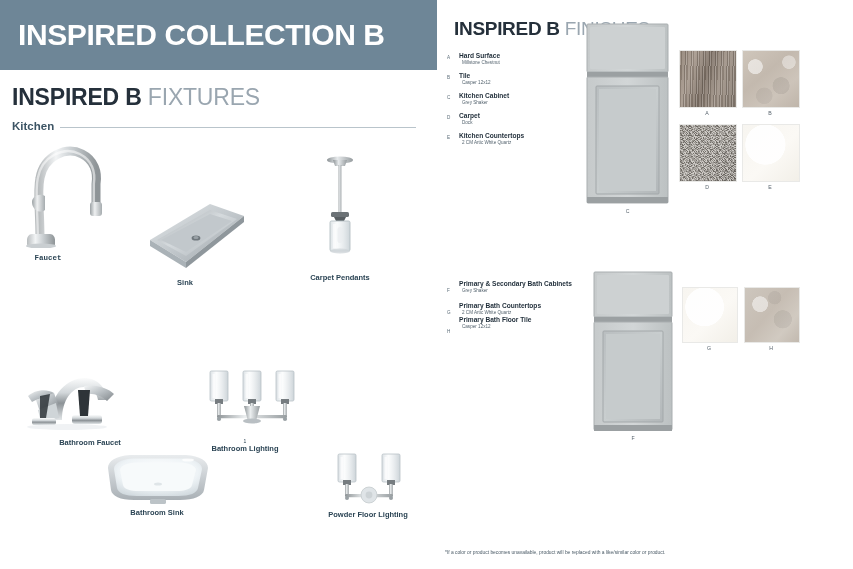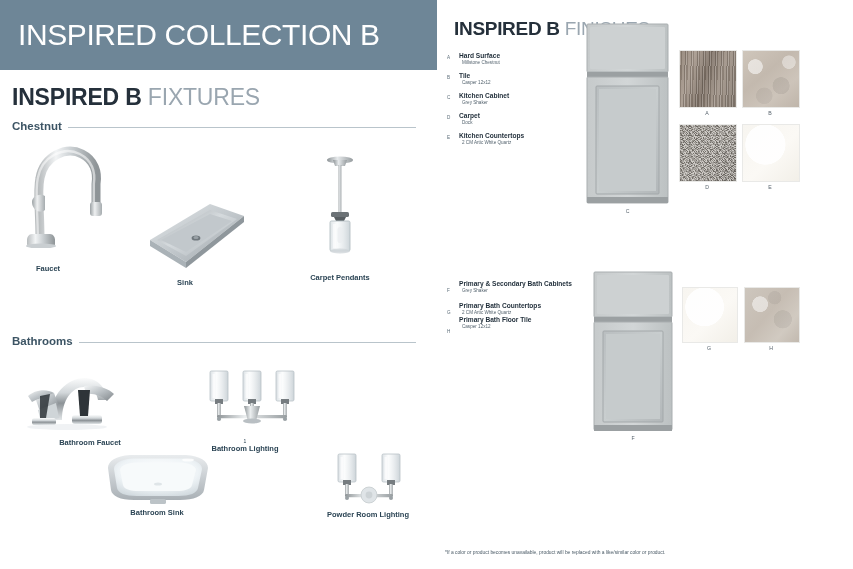--- a/index.html
+++ b/index.html
@@ -14,21 +14,21 @@
 
   
   #left-column{position:absolute;left:0;top:0;width:437px;height:569px;}
 
   #banner{
     position:absolute;left:0;top:0;width:437px;height:70px;
     background:#6e8697;
   }
   #banner-title{
     position:absolute;left:18px;top:15px;
-    font-size:30px;font-weight:normal;letter-spacing:-0.4px;
+    font-size:30px;font-weight:bold;letter-spacing:-0.4px;
     color:#ffffff;line-height:40px;
     white-space:nowrap;
   }
 
   #fixtures-heading{
     position:absolute;left:12px;top:84px;
     font-size:23px;font-weight:bold;letter-spacing:-0.2px;
     white-space:nowrap;
   }
   #fixtures-heading .dark{color:#25303b;}
@@ -145,21 +145,21 @@
   <div id="banner">
     <div id="banner-title">INSPIRED COLLECTION B</div>
   </div>
 
   <div id="fixtures-heading">
     <span class="dark">INSPIRED B</span>
     <span class="light">FIXTURES</span>
   </div>
 
   <div class="section-head" id="kitchen-head">
-    <span class="sh-label">Chestnut</span>
+    <span class="sh-label">Kitchen</span>
     <span class="sh-rule"></span>
   </div>
 
   <div class="fixture" style="left:10px;top:136px;width:110px;height:130px;">
     <svg class="art" width="110" height="112" viewBox="0 0 110 112">
       <defs>
         <linearGradient id="chrome1" x1="0" y1="0" x2="1" y2="0">
           <stop offset="0" stop-color="#b8bcbe"></stop>
             <stop offset=".3" stop-color="#f2f4f5"></stop>
           <stop offset=".55" stop-color="#cdd2d5"></stop>
@@ -171,21 +171,21 @@
           <stop offset="1" stop-color="#a6acaf"></stop>
         </linearGradient>
       </defs>
       <path d="M30 104 C30 72 27 56 30 42 C34 20 56 10 72 18 C84 24 88 36 86 48 L86 70" fill="none" stroke="url(#chrome1)" stroke-width="9" stroke-linecap="round"></path>
       <path d="M30 104 C30 72 27 56 30 42 C34 20 56 10 72 18 C84 24 88 36 86 48 L86 70" fill="none" stroke="#ffffff" stroke-width="2.4" stroke-linecap="round" opacity=".55" transform="translate(-2.2,0)"></path>
       <rect x="80" y="66" width="12" height="14" rx="3" fill="url(#chrome2)"></rect>
       <path d="M22 66 C22 60 30 57 35 60 L35 74 C30 78 22 74 22 66 Z" fill="url(#chrome2)"></path>
       <path d="M22 98 L40 98 C43 98 45 101 45 104 L45 108 C45 110 43 111 41 111 L21 111 C19 111 17 110 17 108 L17 104 C17 101 19 98 22 98 Z" fill="url(#chrome1)"></path>
       <ellipse cx="31" cy="110" rx="15" ry="2.4" fill="#c9ced1"></ellipse>
     </svg>
-    <span class="cap" style="top:128px;left:38px;">Faucet</span>
+    <span class="cap" style="top:118px;left:38px;font-family:Liberation Mono, monospace;">Faucet</span>
   </div>
 
   <div class="fixture" style="left:140px;top:196px;width:110px;height:95px;">
     <svg class="art" width="110" height="80" viewBox="0 0 110 80">
       <defs>
         <linearGradient id="sinkTop" x1="0" y1="0" x2="1" y2="1">
           <stop offset="0" stop-color="#e3e7e9"></stop>
             <stop offset=".5" stop-color="#c3c9cd"></stop>
           <stop offset="1" stop-color="#9ea5aa"></stop>
         </linearGradient>
@@ -226,24 +226,20 @@
       <rect x="26" y="57" width="18" height="5" rx="1.6" fill="#6c7276"></rect>
       <path d="M29 62 L41 62 L39 66 L31 66 Z" fill="#585e62"></path>
       <rect x="25" y="66" width="20" height="30" rx="1.5" fill="url(#glass1)" stroke="#b6bfc4" stroke-width=".9"></rect>
       <rect x="28" y="69" width="3" height="24" fill="#ffffff" opacity=".55"></rect>
       <ellipse cx="35" cy="96" rx="10" ry="2.6" fill="#cfd6da" opacity=".8"></ellipse>
       <rect x="32.5" y="72" width="5" height="16" rx="2.5" fill="#e9edef" opacity=".7"></rect>
     </svg>
     <span class="cap" style="top:118px;left:35px;">Carpet Pendants</span>
   </div>
 
-  <div class="section-head" id="bathrooms-head">
-    <span class="sh-label">Bathrooms</span>
-    <span class="sh-rule"></span>
-  </div>
 
   <div class="fixture" style="left:12px;top:360px;width:115px;height:90px;">
     <svg class="art" width="115" height="72" viewBox="0 0 115 72">
       <defs>
         <linearGradient id="bchrome" x1="0" y1="0" x2="0" y2="1">
           <stop offset="0" stop-color="#fbfcfc"></stop>
             <stop offset=".35" stop-color="#d2d7da"></stop>
           <stop offset=".6" stop-color="#8d9397"></stop>
             <stop offset="1" stop-color="#e2e6e8"></stop>
         </linearGradient>
@@ -336,21 +332,21 @@
       <rect x="13" y="28" width="8" height="5" fill="#767c80"></rect>
       <rect x="57" y="28" width="8" height="5" fill="#767c80"></rect>
       <rect x="15.2" y="32" width="3.6" height="12" fill="url(#vnickel)"></rect>
       <rect x="59.2" y="32" width="3.6" height="12" fill="url(#vnickel)"></rect>
       <rect x="15" y="42" width="48" height="3.2" rx="1.4" fill="url(#vnickel)"></rect>
       <circle cx="39" cy="43" r="8" fill="#dfe4e7" stroke="#c4cacd" stroke-width=".8"></circle>
       <circle cx="39" cy="43" r="3.4" fill="#cdd3d6"></circle>
       <circle cx="17" cy="46" r="2" fill="#9aa1a5"></circle>
       <circle cx="61" cy="46" r="2" fill="#9aa1a5"></circle>
     </svg>
-    <span class="cap" style="top:58px;left:38px;">Powder Room Lighting</span>
+    <span class="cap" style="top:58px;left:38px;">Powder Floor Lighting</span>
   </div>
 
 </div>
 
 <div id="right-column">
 
   <div id="finishes-heading">
     <span class="dark">INSPIRED B</span>
     <span class="light">FINISHES</span>
   </div>

